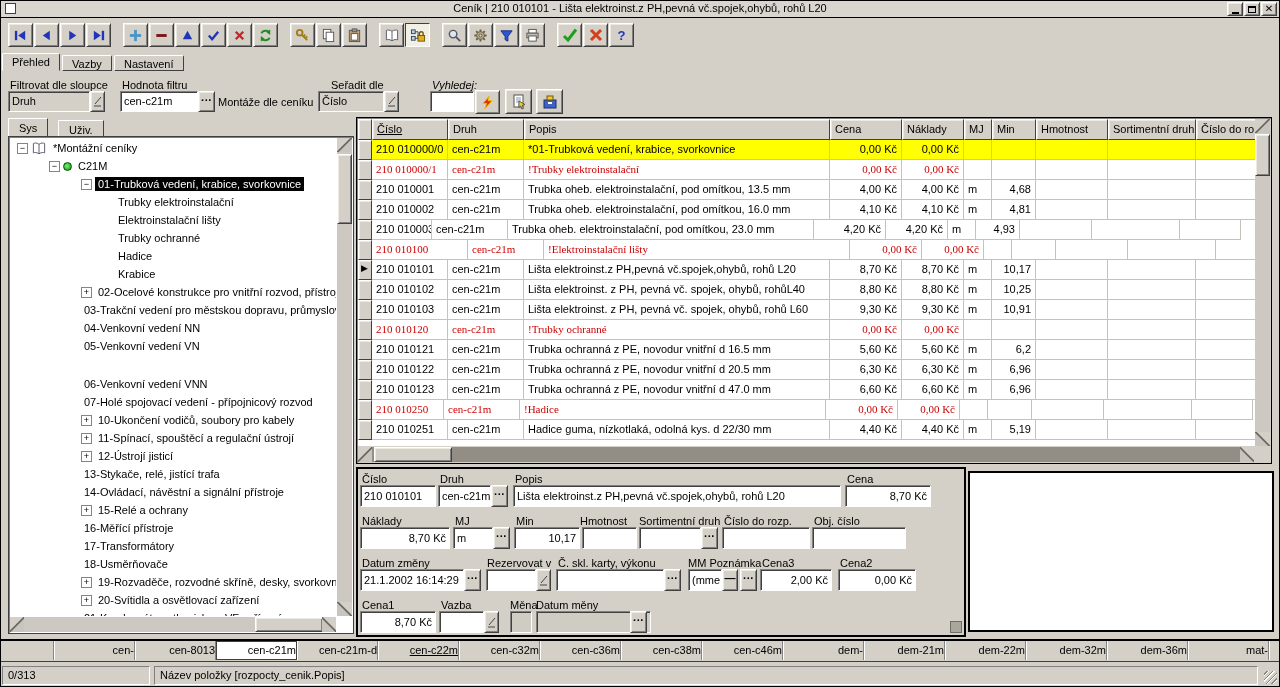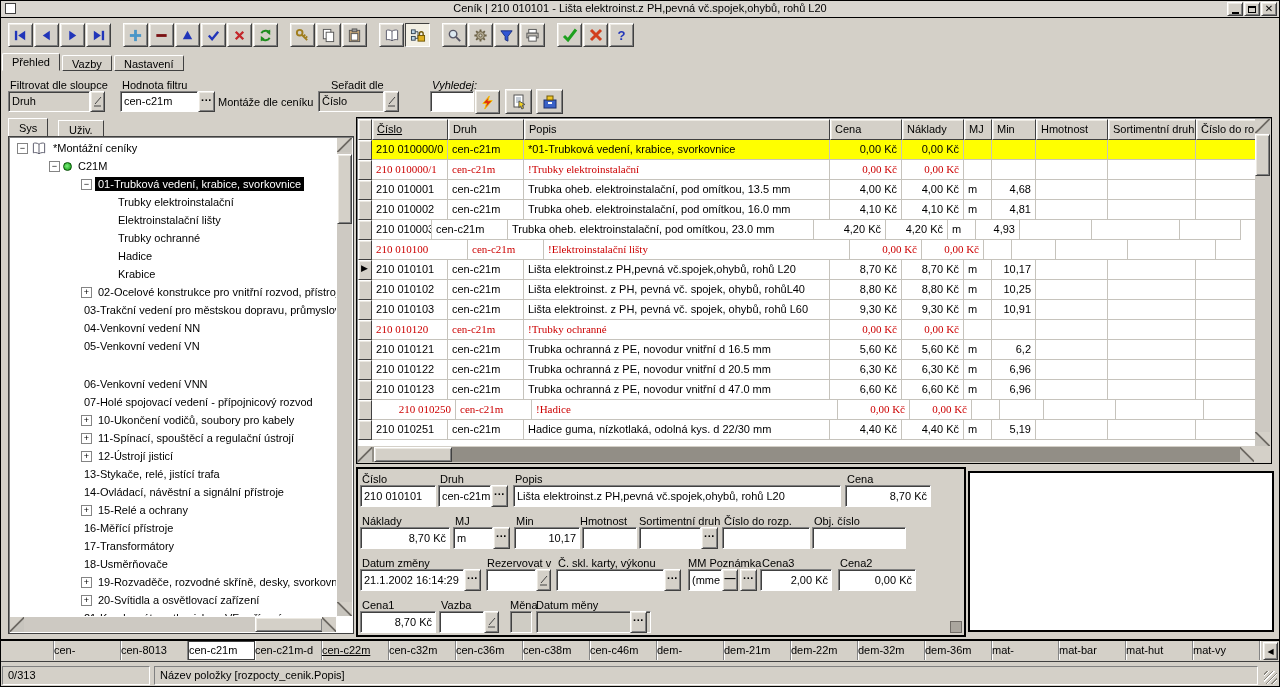--- a/index.html
+++ b/index.html
@@ -94,21 +94,21 @@
   #detail .sqbtn, #detail .slashbtn { height:22px; }
 
   #white-panel { position:absolute; left:968px; top:471px; width:306px; height:161px;
                  background:#fff; border:2px solid #000; }
   #mini-sq { position:absolute; left:950px; top:621px; width:12px; height:12px; background:#aaa69e; border:1px solid #706c66; }
 
   
   #btabs { position:absolute; left:0; top:639px; width:1280px; height:21px; border-top:2px solid #000;
            background:#d4d0c8; display:flex; align-items:stretch; }
   .btab-spacer { width:54px; border-right:1px solid #848484; box-shadow:1px 0 0 #fff; flex:none; }
-  .btab { width:67px; flex:none; text-align:left; padding-top:3px; border-right:1px solid #848484;
+  .btab { width:81px; flex:none; text-align:right; padding-top:3px; border-right:1px solid #848484;
           box-shadow:1px 0 0 #fff; overflow:hidden; white-space:nowrap; }
   .btab.sel { background:#fff; border:1px solid #404040; padding-top:2px; }
   .btab.underl { text-decoration:underline; }
   #btab-arrows { margin-left:auto; display:flex; padding:1px 2px; }
   .barrow { width:15px; height:18px; display:flex; align-items:center; justify-content:center; font-size:8px; margin-left:1px; }
 
   
   #statusbar { position:absolute; left:0; top:661px; width:1280px; height:26px; border-top:1px solid #404040; background:#d4d0c8; }
   .spanel { position:absolute; top:4px; height:19px; line-height:17px; padding:0 5px; background:#d4d0c8;
             border:1px solid; border-color:#808080 #fff #fff #808080; white-space:nowrap; overflow:hidden; }
@@ -659,21 +659,21 @@
         <div class="gc num" style="width: 72px;">6,60 Kč</div>
         <div class="gc num" style="width: 62px;">6,60 Kč</div>
         <div class="gc" style="width: 28px;">m</div>
         <div class="gc num" style="width: 44px;">6,96</div>
         <div class="gc" style="width: 72px;"></div>
         <div class="gc" style="width: 88px;"></div>
         <div class="gc" style="width: 61px;"></div>
       </div>
       <div class="grow red">
         <div class="gc mark" style="width: 14px;"></div>
-        <div class="gc" style="width: 84px; text-align: right;">210 010250</div>
+        <div class="gc" style="width: 72px;">210 010250</div>
         <div class="gc" style="width: 76px;">cen-c21m</div>
         <div class="gc" style="width: 306px;">!Hadice</div>
         <div class="gc num" style="width: 72px;">0,00 Kč</div>
         <div class="gc num" style="width: 62px;">0,00 Kč</div>
         <div class="gc" style="width: 28px;"></div>
         <div class="gc num" style="width: 44px;"></div>
         <div class="gc" style="width: 72px;"></div>
         <div class="gc" style="width: 88px;"></div>
         <div class="gc" style="width: 61px;"></div>
       </div>

